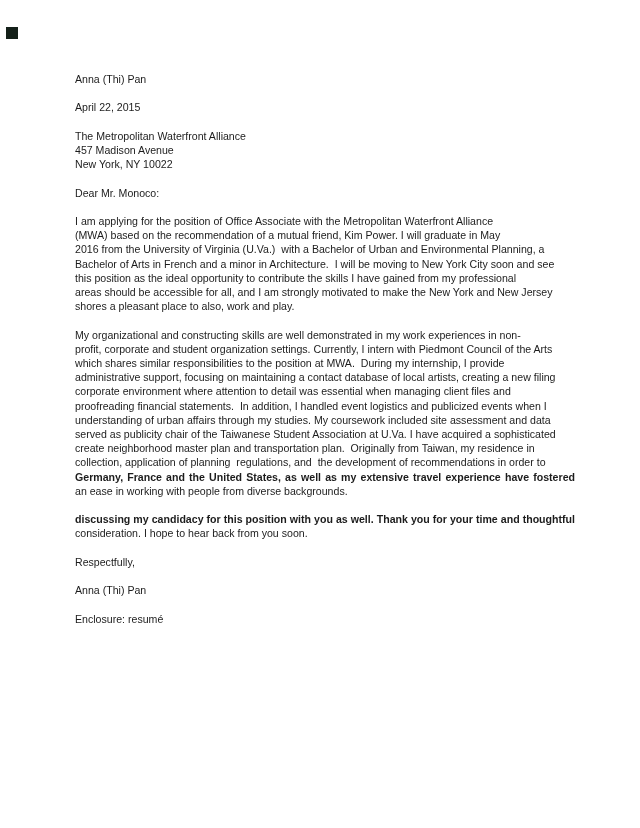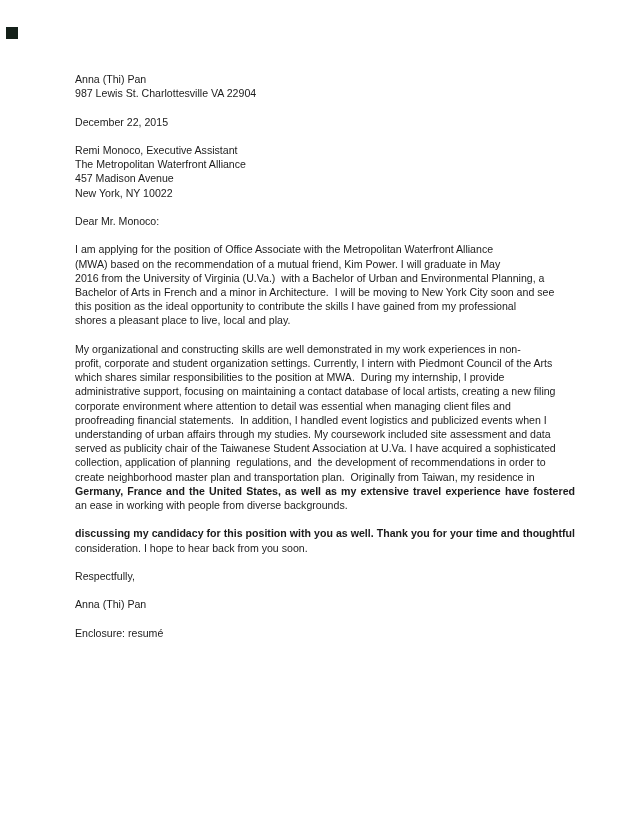--- a/index.html
+++ b/index.html
@@ -51,58 +51,57 @@
 <body>
 
 <div class="page">
 
   <div class="corner-mark"></div>
 
   <div class="content">
 
     <div class="block">
       <div class="line">Anna (Thi) Pan</div>
-      <div class="line">987 Lewis St. Charlottesville VA 22904</div>
     </div>
 
     <div class="block">
-      <div class="line">December 22, 2015</div>
+      <div class="line">April 22, 2015</div>
     </div>
 
     <div class="block">
-      <div class="line">Remi Monoco, Executive Assistant</div>
       <div class="line">The Metropolitan Waterfront Alliance</div>
       <div class="line">457 Madison Avenue</div>
       <div class="line">New York, NY 10022</div>
     </div>
 
     <div class="block">
       <div class="line">Dear Mr. Monoco:</div>
     </div>
 
     <div class="block">
       <div class="line">I am applying for the position of Office Associate with the Metropolitan Waterfront Alliance</div>
       <div class="line">(MWA) based on the recommendation of a mutual friend, Kim Power. I will graduate in May</div>
       <div class="line">2016 from the University of Virginia (U.Va.)  with a Bachelor of Urban and Environmental Planning, a</div>
       <div class="line">Bachelor of Arts in French and a minor in Architecture.  I will be moving to New York City soon and see</div>
       <div class="line">this position as the ideal opportunity to contribute the skills I have gained from my professional</div>
-      <div class="line">shores a pleasant place to live, local and play.</div>
+      <div class="line">areas should be accessible for all, and I am strongly motivated to make the New York and New Jersey</div>
+      <div class="line">shores a pleasant place to also, work and play.</div>
     </div>
 
     <div class="block">
       <div class="line">My organizational and constructing skills are well demonstrated in my work experiences in non-</div>
       <div class="line">profit, corporate and student organization settings. Currently, I intern with Piedmont Council of the Arts</div>
       <div class="line">which shares similar responsibilities to the position at MWA.  During my internship, I provide</div>
       <div class="line">administrative support, focusing on maintaining a contact database of local artists, creating a new filing</div>
       <div class="line">corporate environment where attention to detail was essential when managing client files and</div>
       <div class="line">proofreading financial statements.  In addition, I handled event logistics and publicized events when I</div>
       <div class="line">understanding of urban affairs through my studies. My coursework included site assessment and data</div>
       <div class="line">served as publicity chair of the Taiwanese Student Association at U.Va. I have acquired a sophisticated</div>
+      <div class="line">create neighborhood master plan and transportation plan.  Originally from Taiwan, my residence in</div>
       <div class="line">collection, application of planning  regulations, and  the development of recommendations in order to</div>
-      <div class="line">create neighborhood master plan and transportation plan.  Originally from Taiwan, my residence in</div>
       <div class="line j">Germany, France and the United States, as well as my extensive travel experience have fostered</div>
       <div class="line">an ease in working with people from diverse backgrounds.</div>
     </div>
 
     <div class="block">
       <div class="line j">discussing my candidacy for this position with you as well. Thank you for your time and thoughtful</div>
       <div class="line">consideration. I hope to hear back from you soon.</div>
     </div>
 
     <div class="block">

